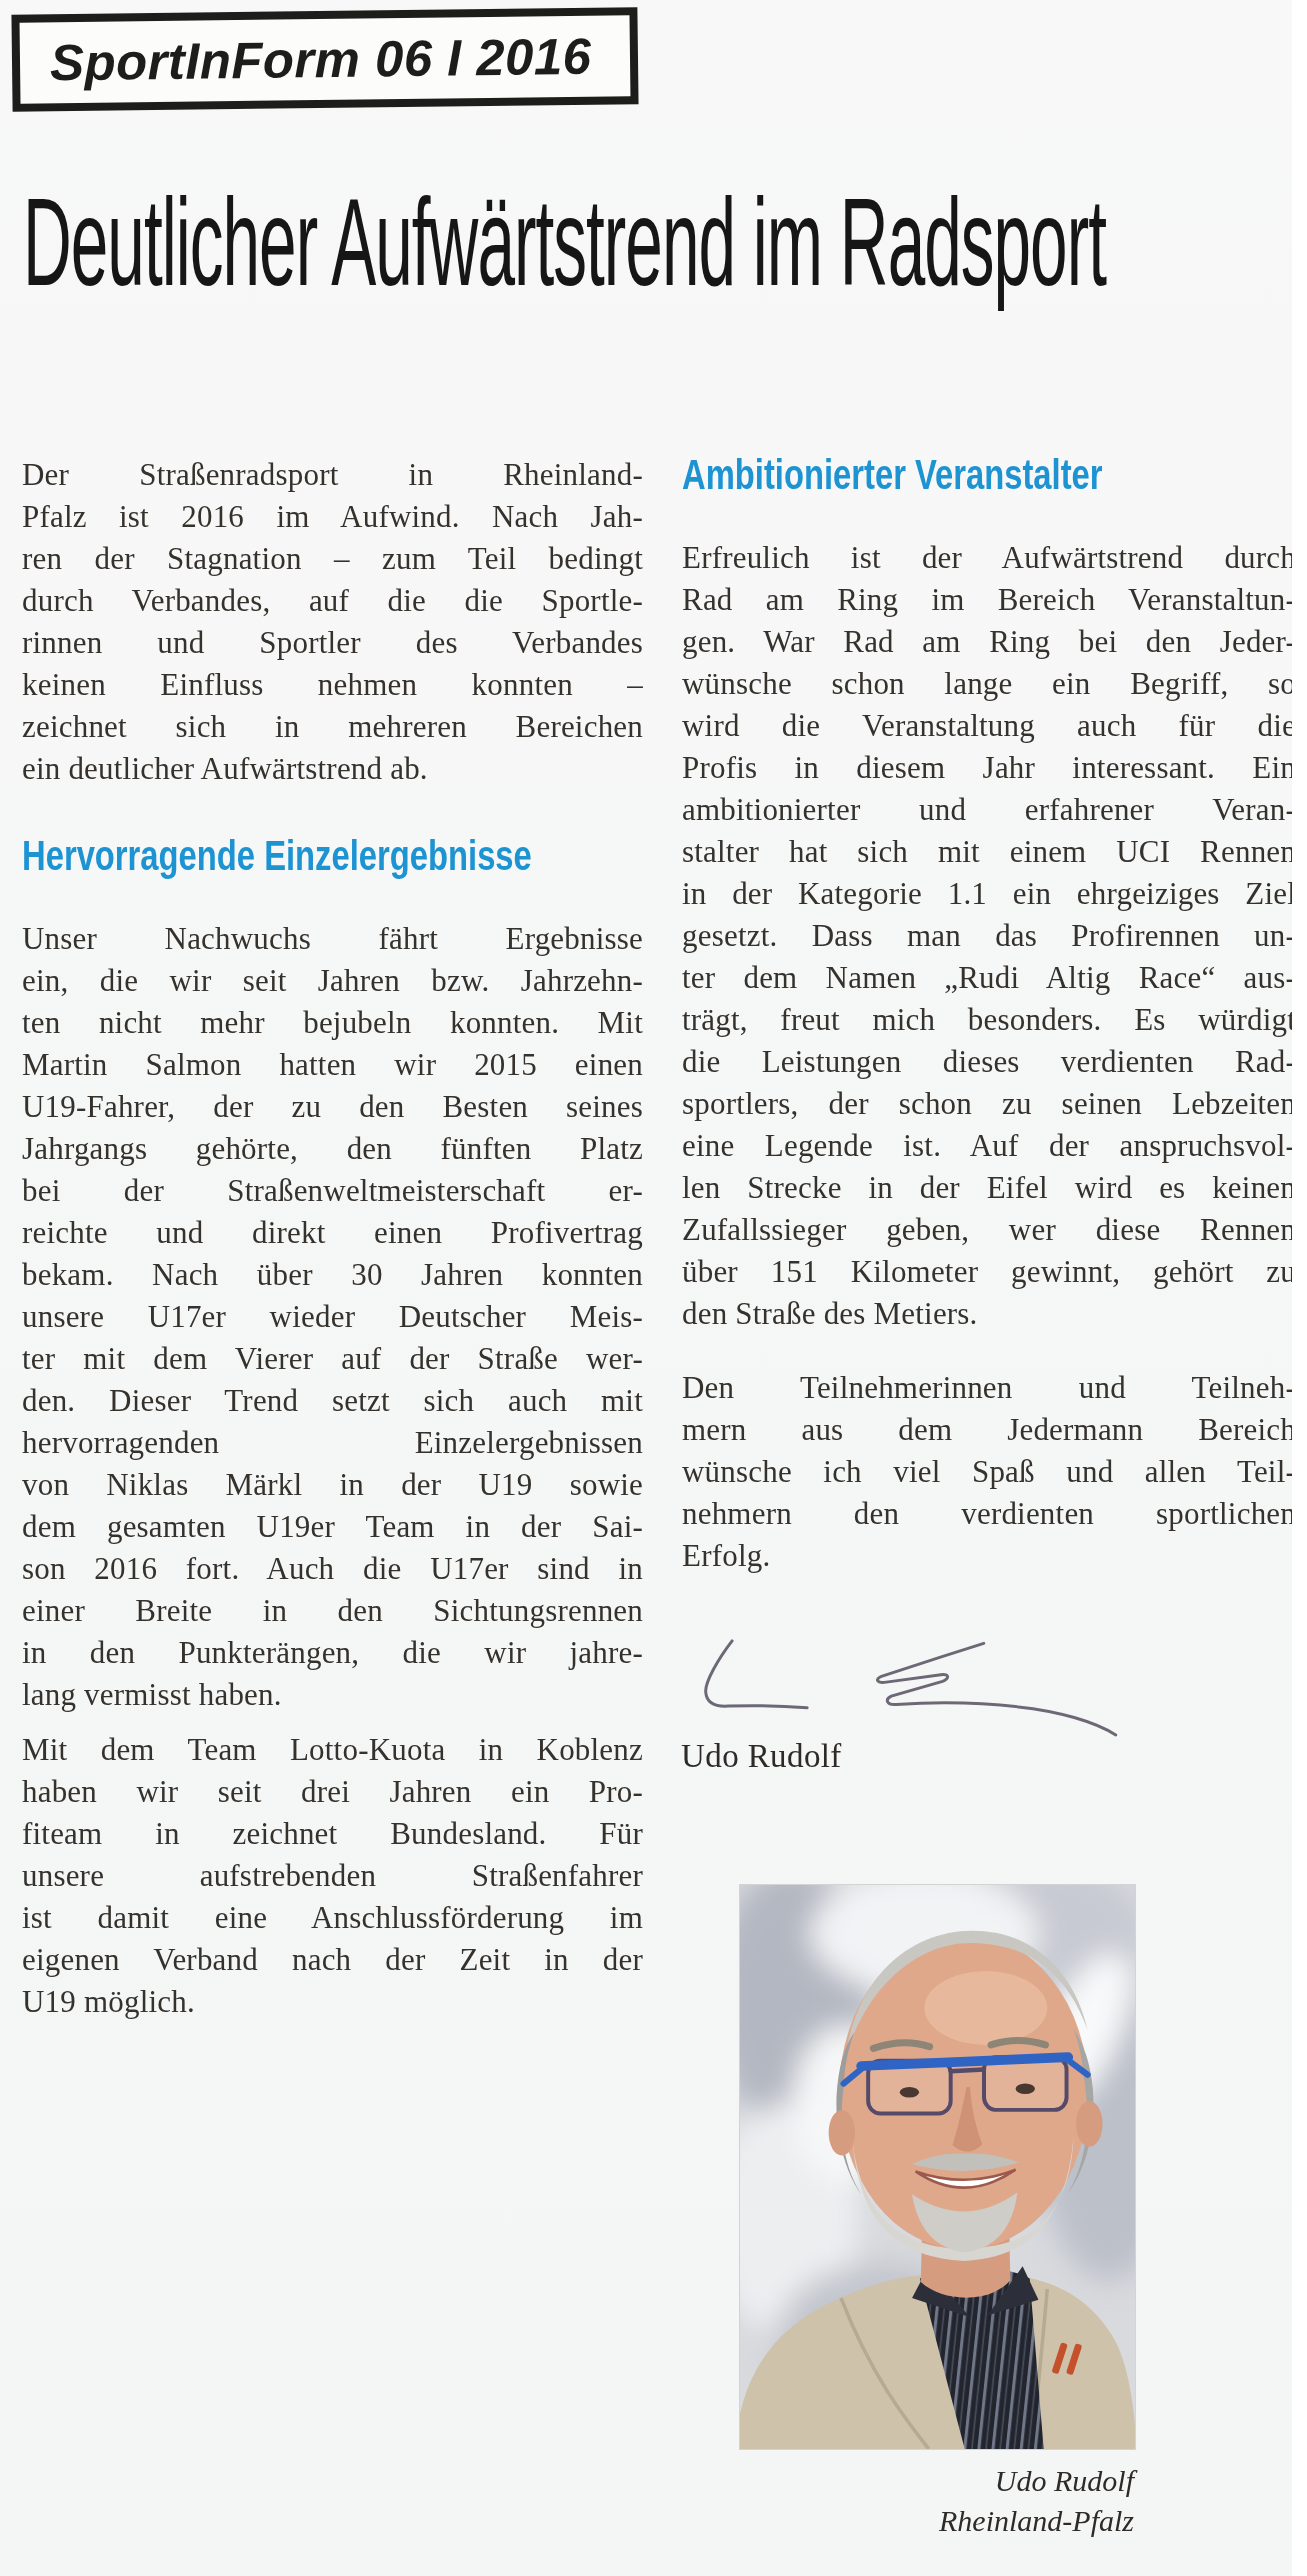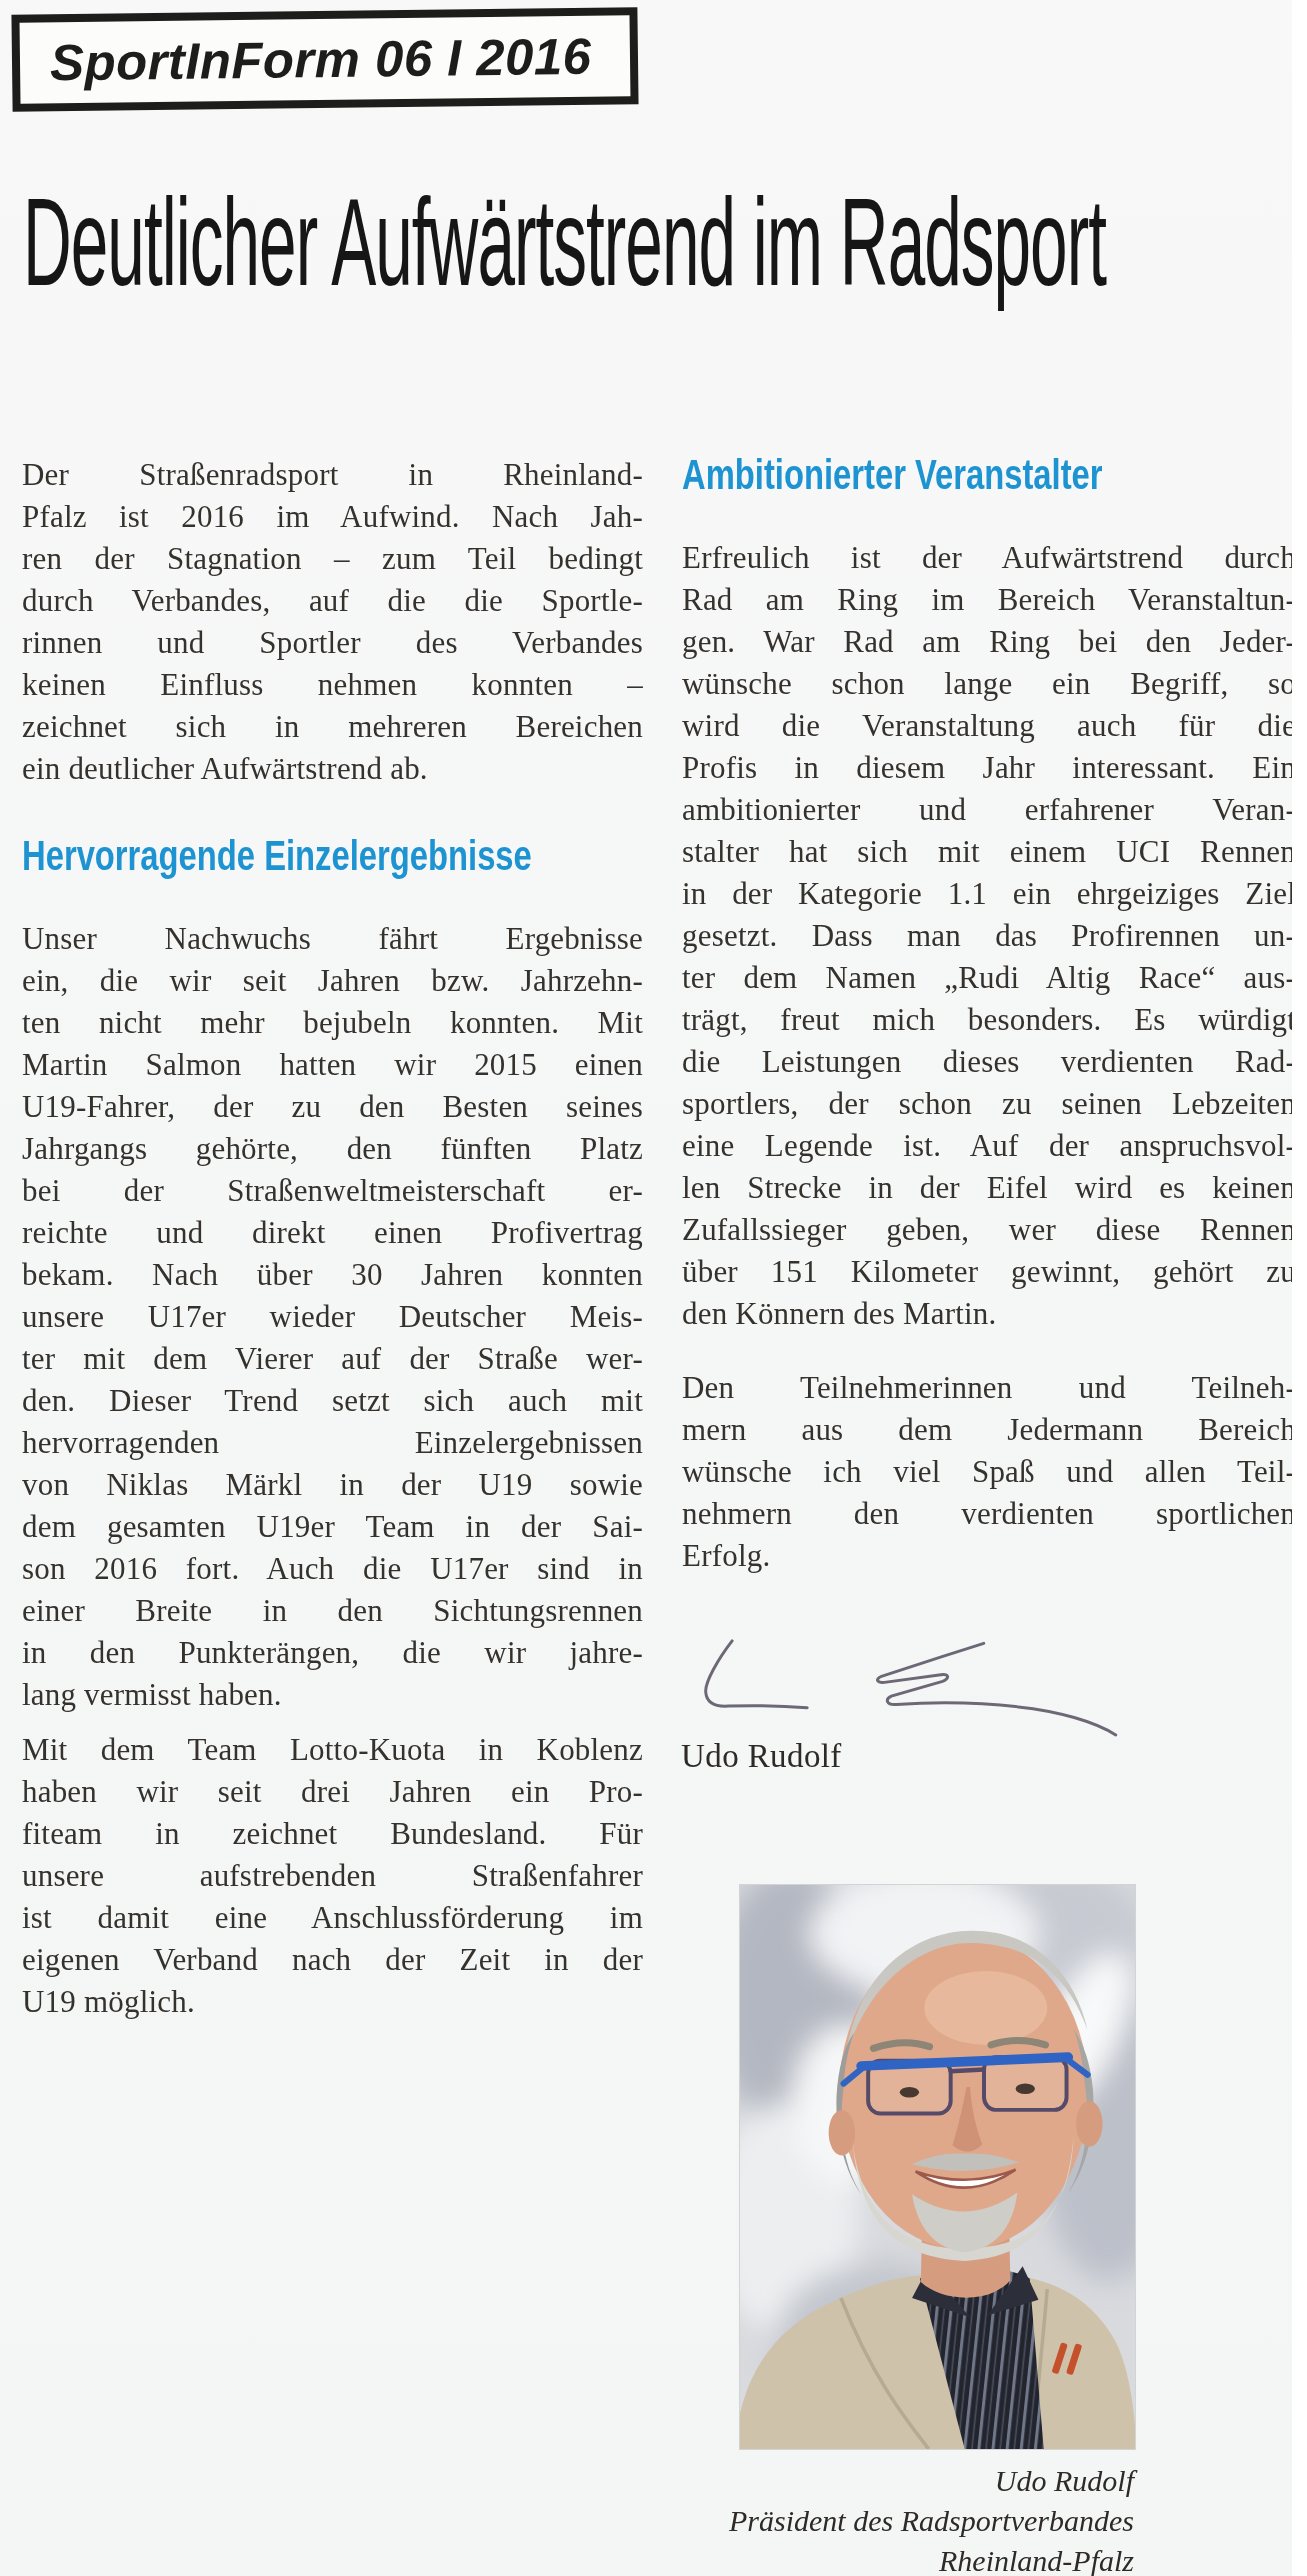--- a/index.html
+++ b/index.html
@@ -143,21 +143,21 @@
         <div class="ln">in der Kategorie 1.1 ein ehrgeiziges Ziel</div>
         <div class="ln">gesetzt. Dass man das Profirennen un-</div>
         <div class="ln">ter dem Namen „Rudi Altig Race“ aus-</div>
         <div class="ln">trägt, freut mich besonders. Es würdigt</div>
         <div class="ln">die Leistungen dieses verdienten Rad-</div>
         <div class="ln">sportlers, der schon zu seinen Lebzeiten</div>
         <div class="ln">eine Legende ist. Auf der anspruchsvol-</div>
         <div class="ln">len Strecke in der Eifel wird es keinen</div>
         <div class="ln">Zufallssieger geben, wer diese Rennen</div>
         <div class="ln">über 151 Kilometer gewinnt, gehört zu</div>
-        <div class="ln">den Könnern des Martin.</div>
+        <div class="ln">den Straße des Metiers.</div>
       </div>
     <div class="para">
         <div class="ln">Den Teilnehmerinnen und Teilneh-</div>
         <div class="ln">mern aus dem Jedermann Bereich</div>
         <div class="ln">wünsche ich viel Spaß und allen Teil-</div>
         <div class="ln">nehmern den verdienten sportlichen</div>
         <div class="ln">Erfolg.</div>
       </div>
   </div>
 
@@ -238,20 +238,19 @@
     <path d="M 200,326 Q 256,364 314,324 Q 258,346 200,326 Z" fill="#ffffff" stroke="#9c5a4c" stroke-width="3"></path>
 
     <g transform="rotate(18 368 540)" fill="#c4512c">
       <rect x="360" y="522" width="8" height="36" rx="3"></rect>
       <rect x="376" y="518" width="8" height="36" rx="3"></rect>
     </g>
   </svg>
 
   <div class="photo-caption">
     <div>Udo Rudolf</div>
-    <div>Präsident des Radsportverbandes</div>
     <div>Rheinland-Pfalz</div>
   </div>
 
   <div class="scan-artifact"></div>
 
 </div>
 
 
 </body></html>

